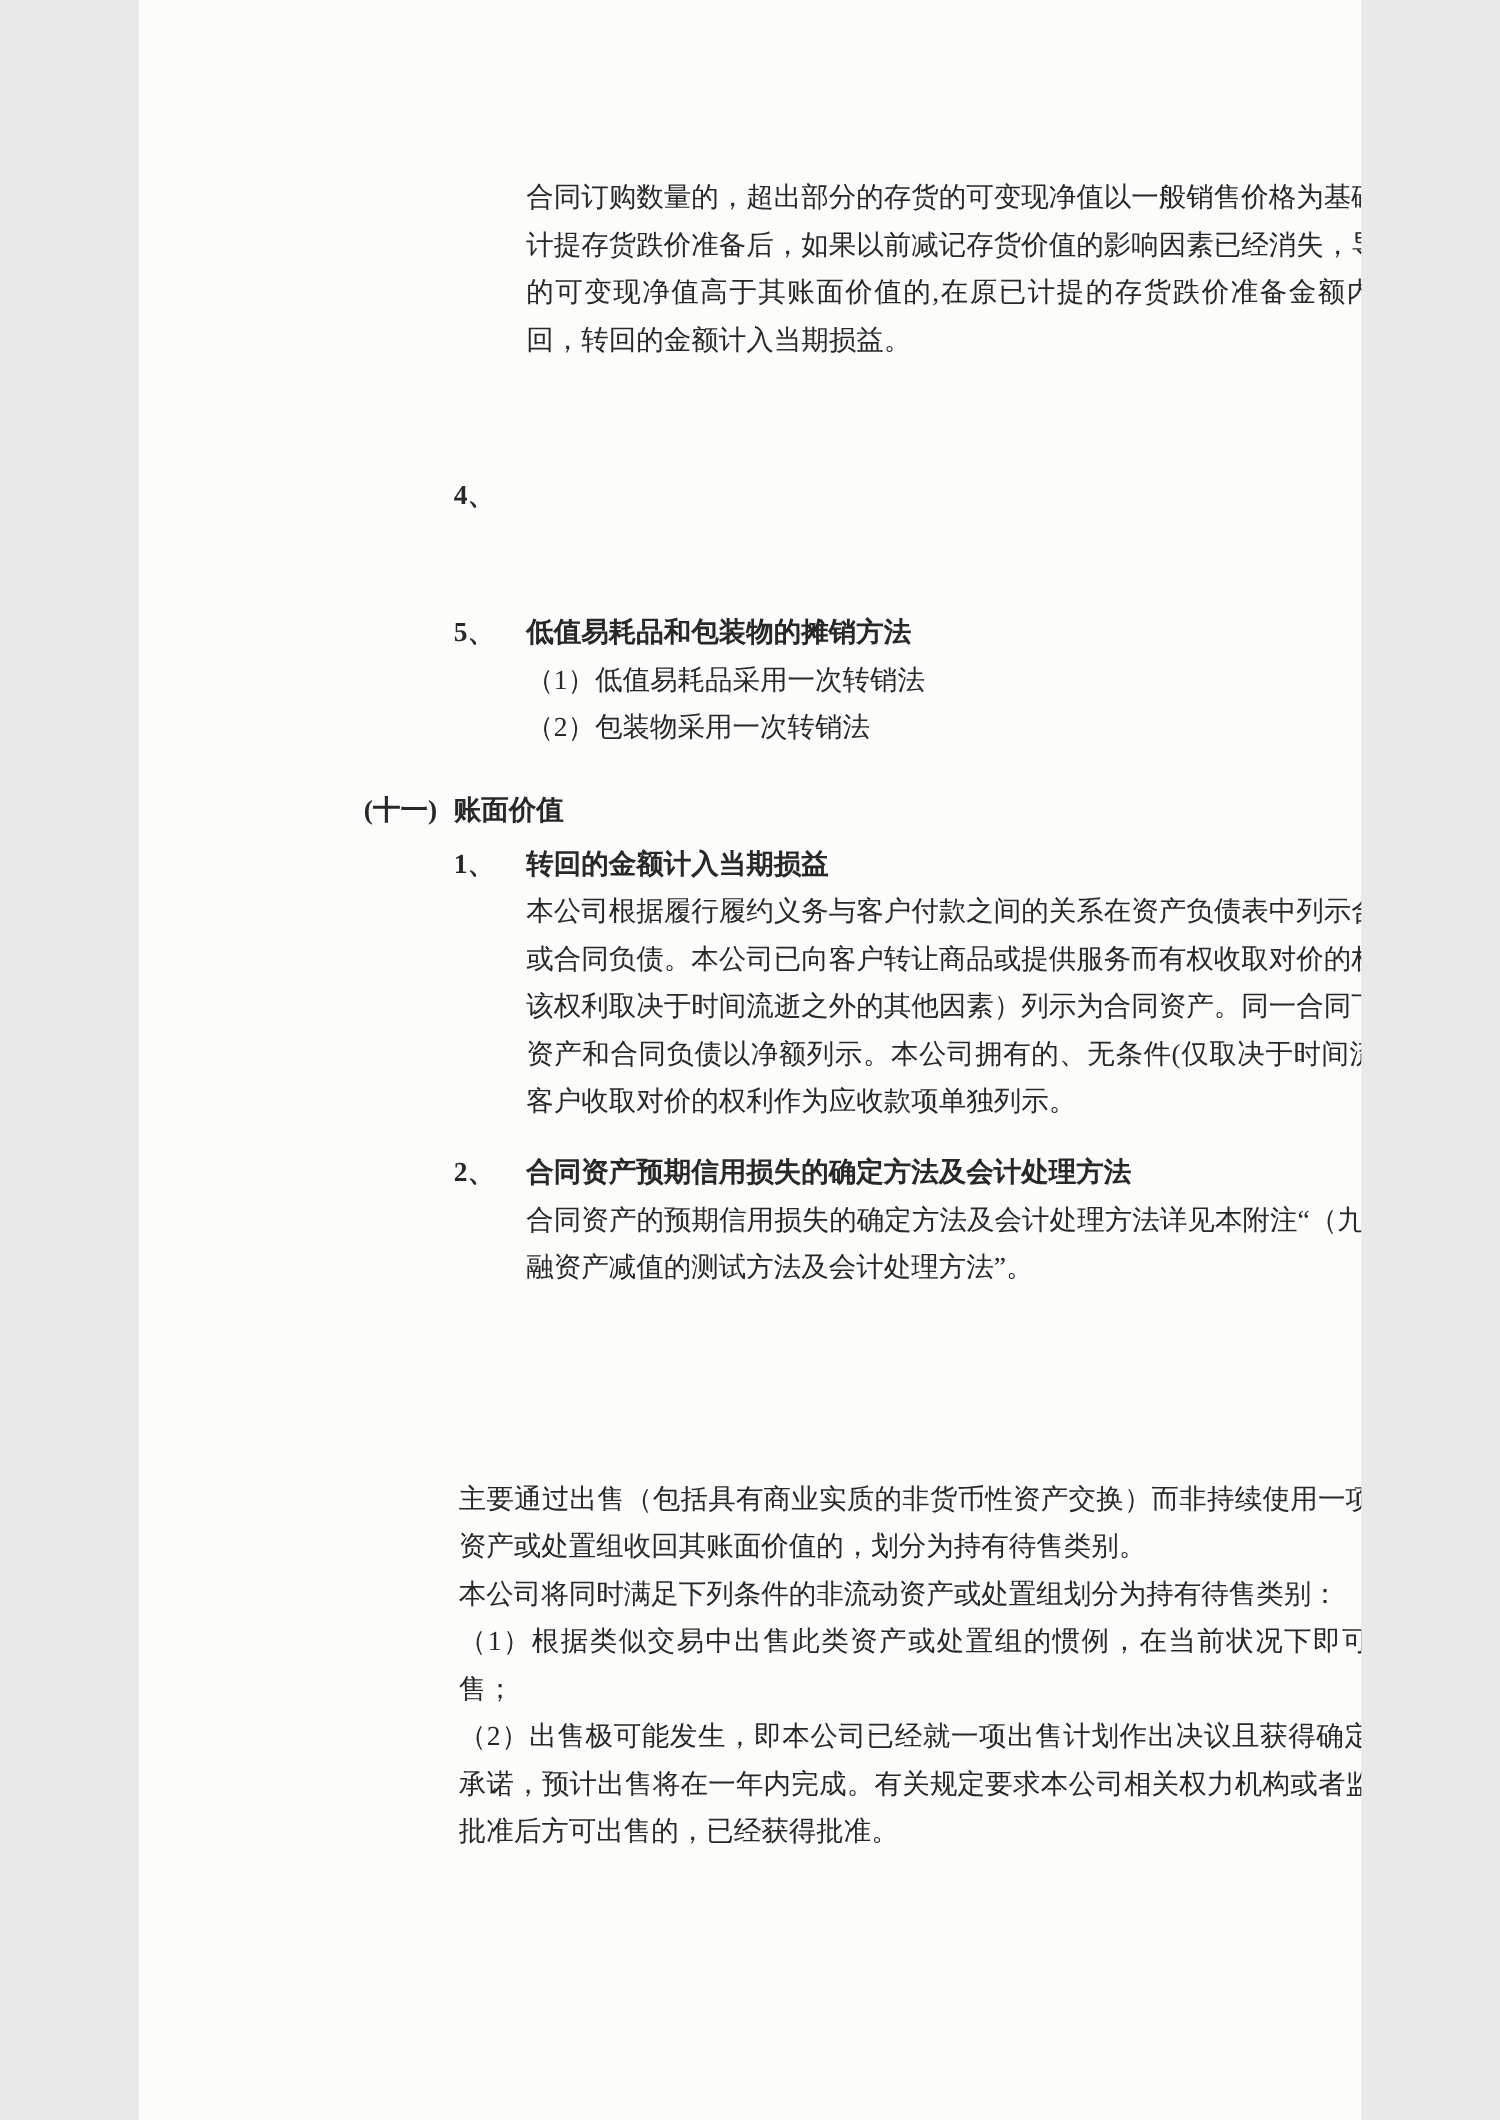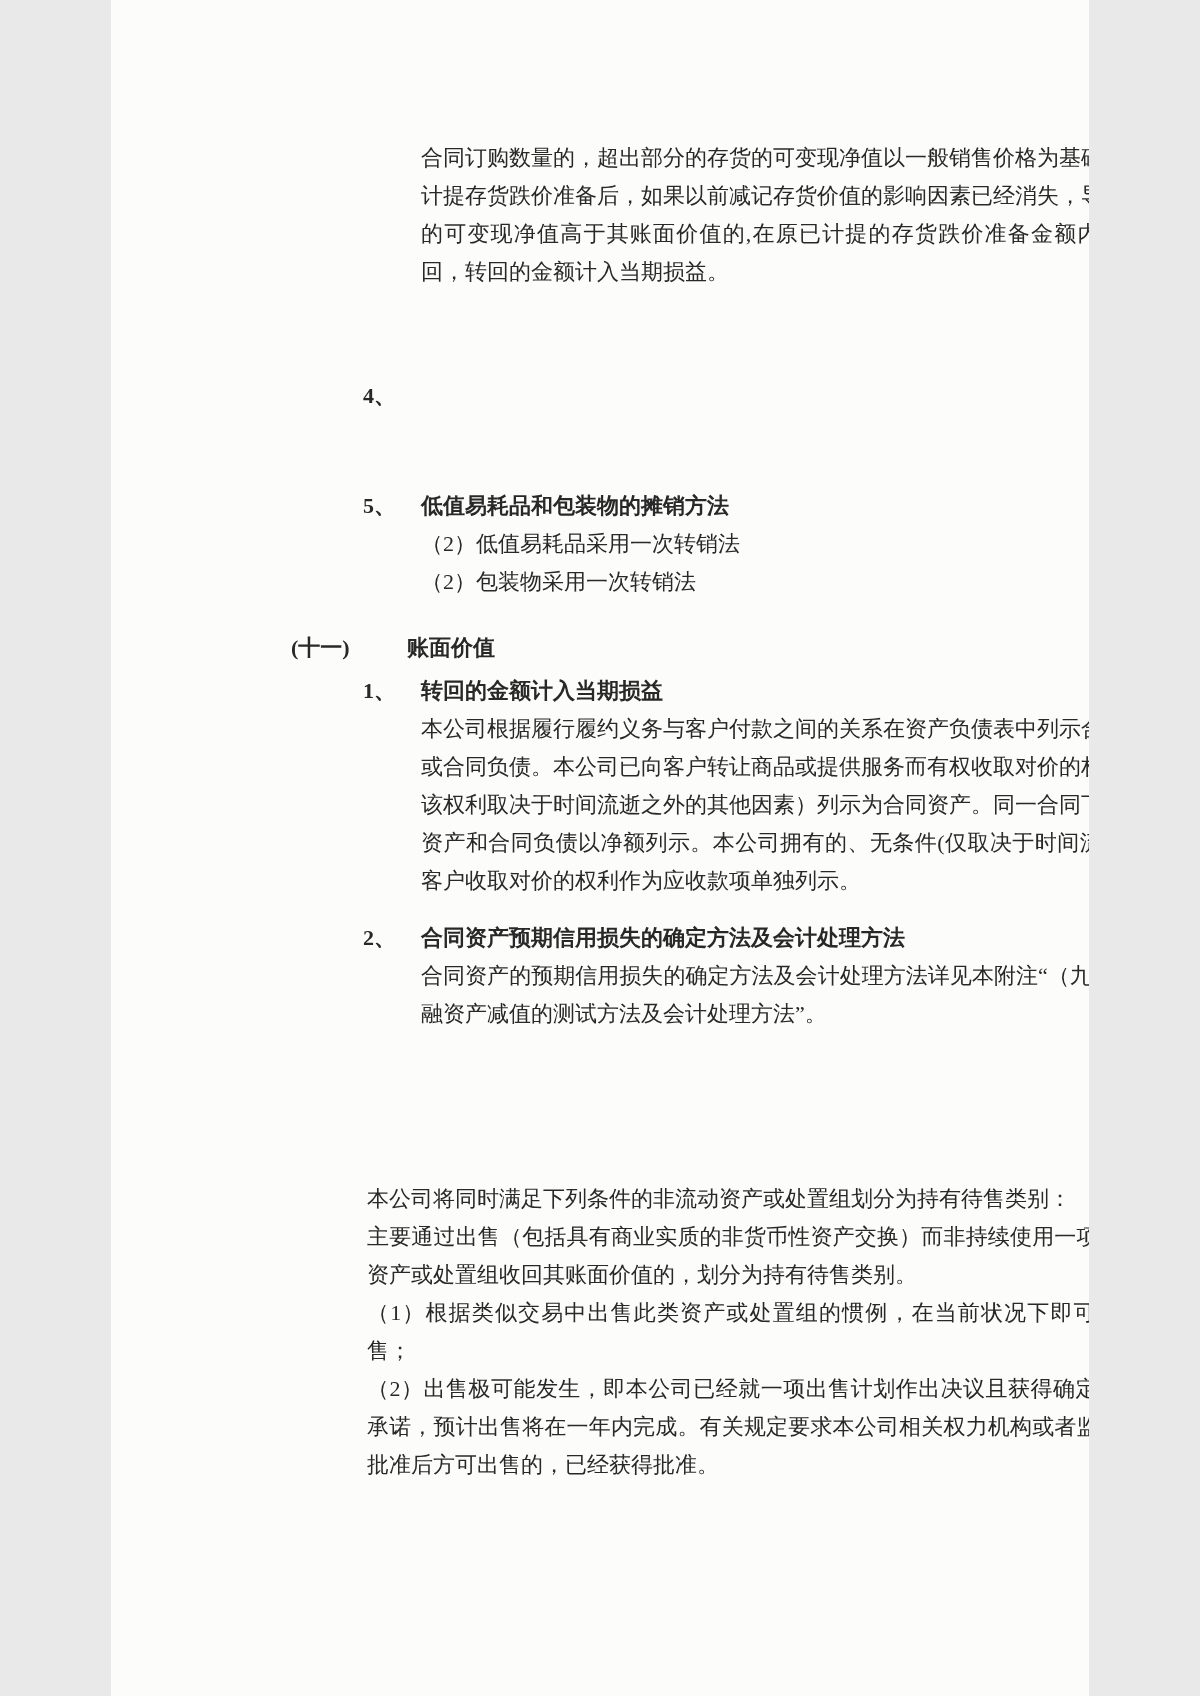--- a/index.html
+++ b/index.html
@@ -27,21 +27,21 @@
   }
   .bold { font-weight: 700; }
   
   .num-row { display: flex; align-items: flex-start; }
   .num-col {
     flex: 0 0 58px;
     font-weight: 700;
   }
   .num-content { flex: 1; }
   
-  .sec-row { display: flex; align-items: flex-start; gap: 44px; }
+  .sec-row { display: flex; align-items: flex-start; }
   .sec-label {
     flex: 0 0 72px;
     font-weight: 700;
   }
   .sec-title { font-weight: 700; }
   .line { display: block; }
 </style>
 </head>
 <body>
 
@@ -52,21 +52,21 @@
   <div class="block num-row" style="top:377px; left:252px; width:806px;">
     <div class="num-col">4、</div>
     <div class="num-content">
     </div>
   </div>
 
   <div class="block num-row" style="top:487px; left:252px; width:806px;">
     <div class="num-col">5、</div>
     <div class="num-content">
       <div class="bold">低值易耗品和包装物的摊销方法</div>
-      <div class="line">（2）低值易耗品采用一次转销法</div>
+      <div class="line">（1）低值易耗品采用一次转销法</div>
       <div class="line">（2）包装物采用一次转销法</div>
     </div>
   </div>
 
   <div class="block sec-row" style="top:629px; left:180px; width:878px;">
     <div class="sec-label">(十一)</div>
     <div class="sec-title">账面价值</div>
   </div>
 
   <div class="block num-row" style="top:672px; left:252px; width:806px;">
@@ -80,19 +80,19 @@
   <div class="block num-row" style="top:919px; left:252px; width:806px;">
     <div class="num-col">2、</div>
     <div class="num-content">
       <div class="bold">合同资产预期信用损失的确定方法及会计处理方法</div>
       <div class="para">合同资产的预期信用损失的确定方法及会计处理方法详见本附注“（九）6、金融资产减值的测试方法及会计处理方法”。</div>
     </div>
   </div>
 
 
   <div class="block" style="top:1180px; left:256px; width:798px;">
+    <div class="para">主要通过出售（包括具有商业实质的非货币性资产交换）而非持续使用一项非流动资产或处置组收回其账面价值的，划分为持有待售类别。</div>
     <div class="para">本公司将同时满足下列条件的非流动资产或处置组划分为持有待售类别：</div>
-    <div class="para">主要通过出售（包括具有商业实质的非货币性资产交换）而非持续使用一项非流动资产或处置组收回其账面价值的，划分为持有待售类别。</div>
     <div class="para">（1）根据类似交易中出售此类资产或处置组的惯例，在当前状况下即可立即出售；</div>
     <div class="para">（2）出售极可能发生，即本公司已经就一项出售计划作出决议且获得确定的购买承诺，预计出售将在一年内完成。有关规定要求本公司相关权力机构或者监管部门批准后方可出售的，已经获得批准。</div>
   </div>
 
 </div>
 
 </body></html>

